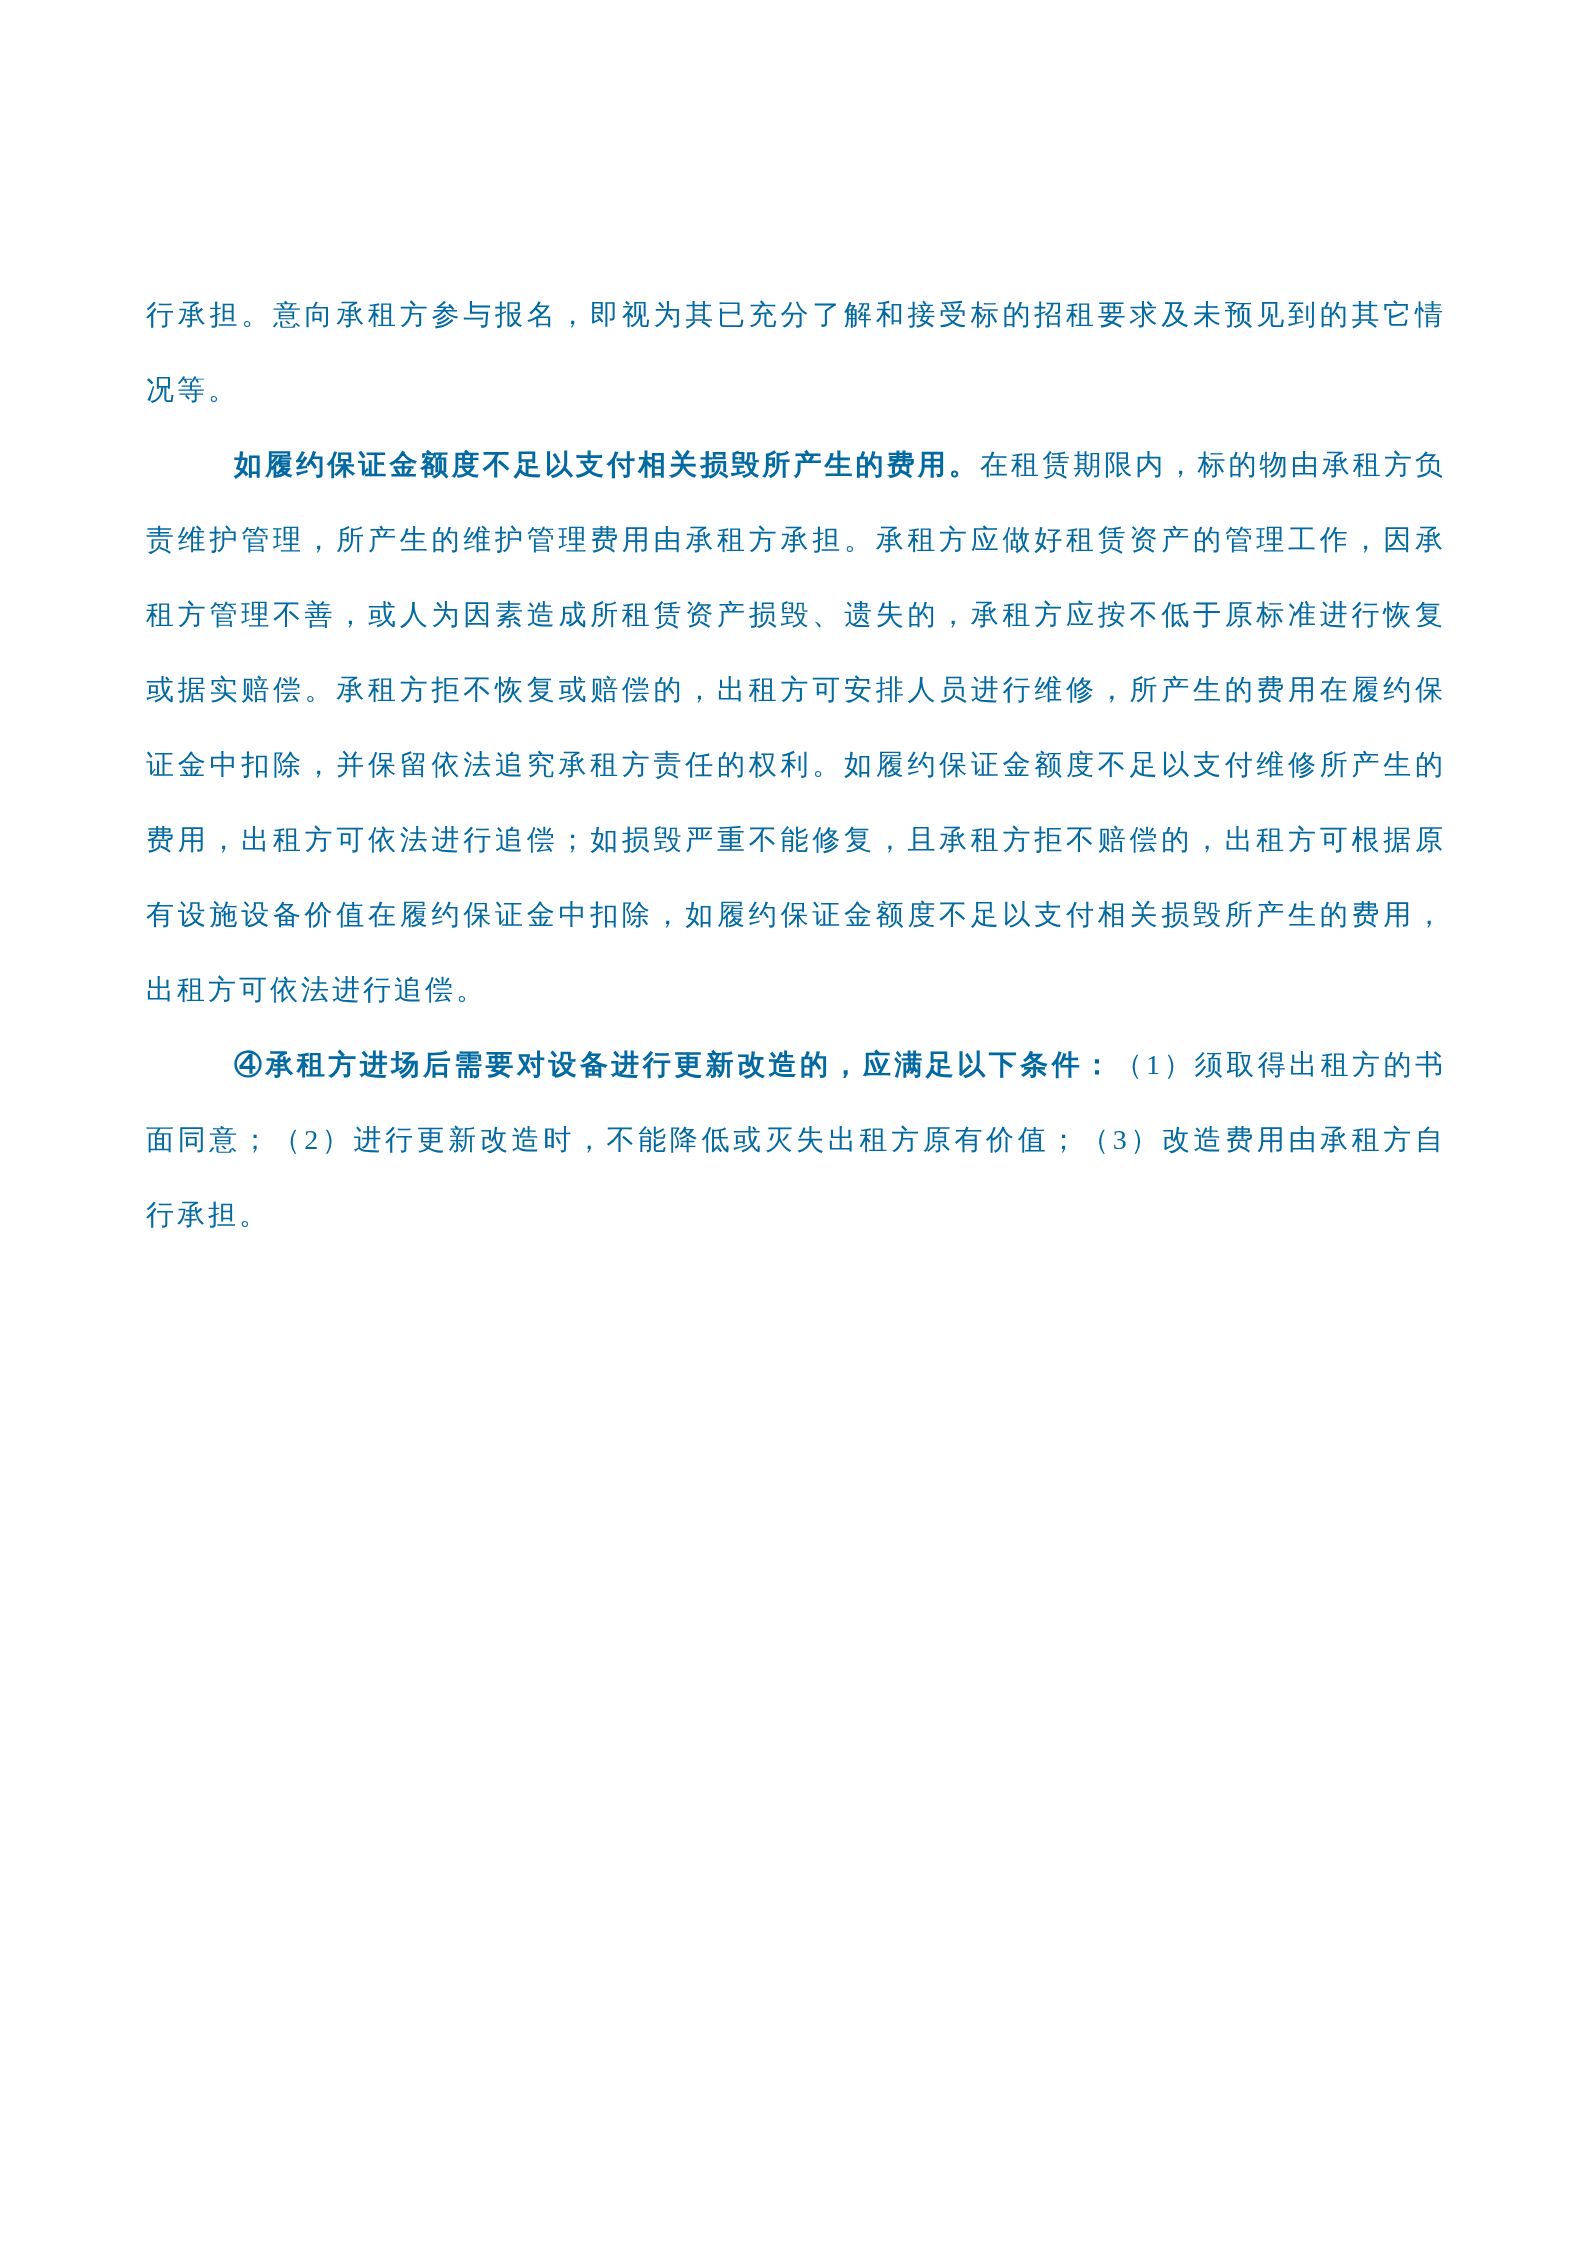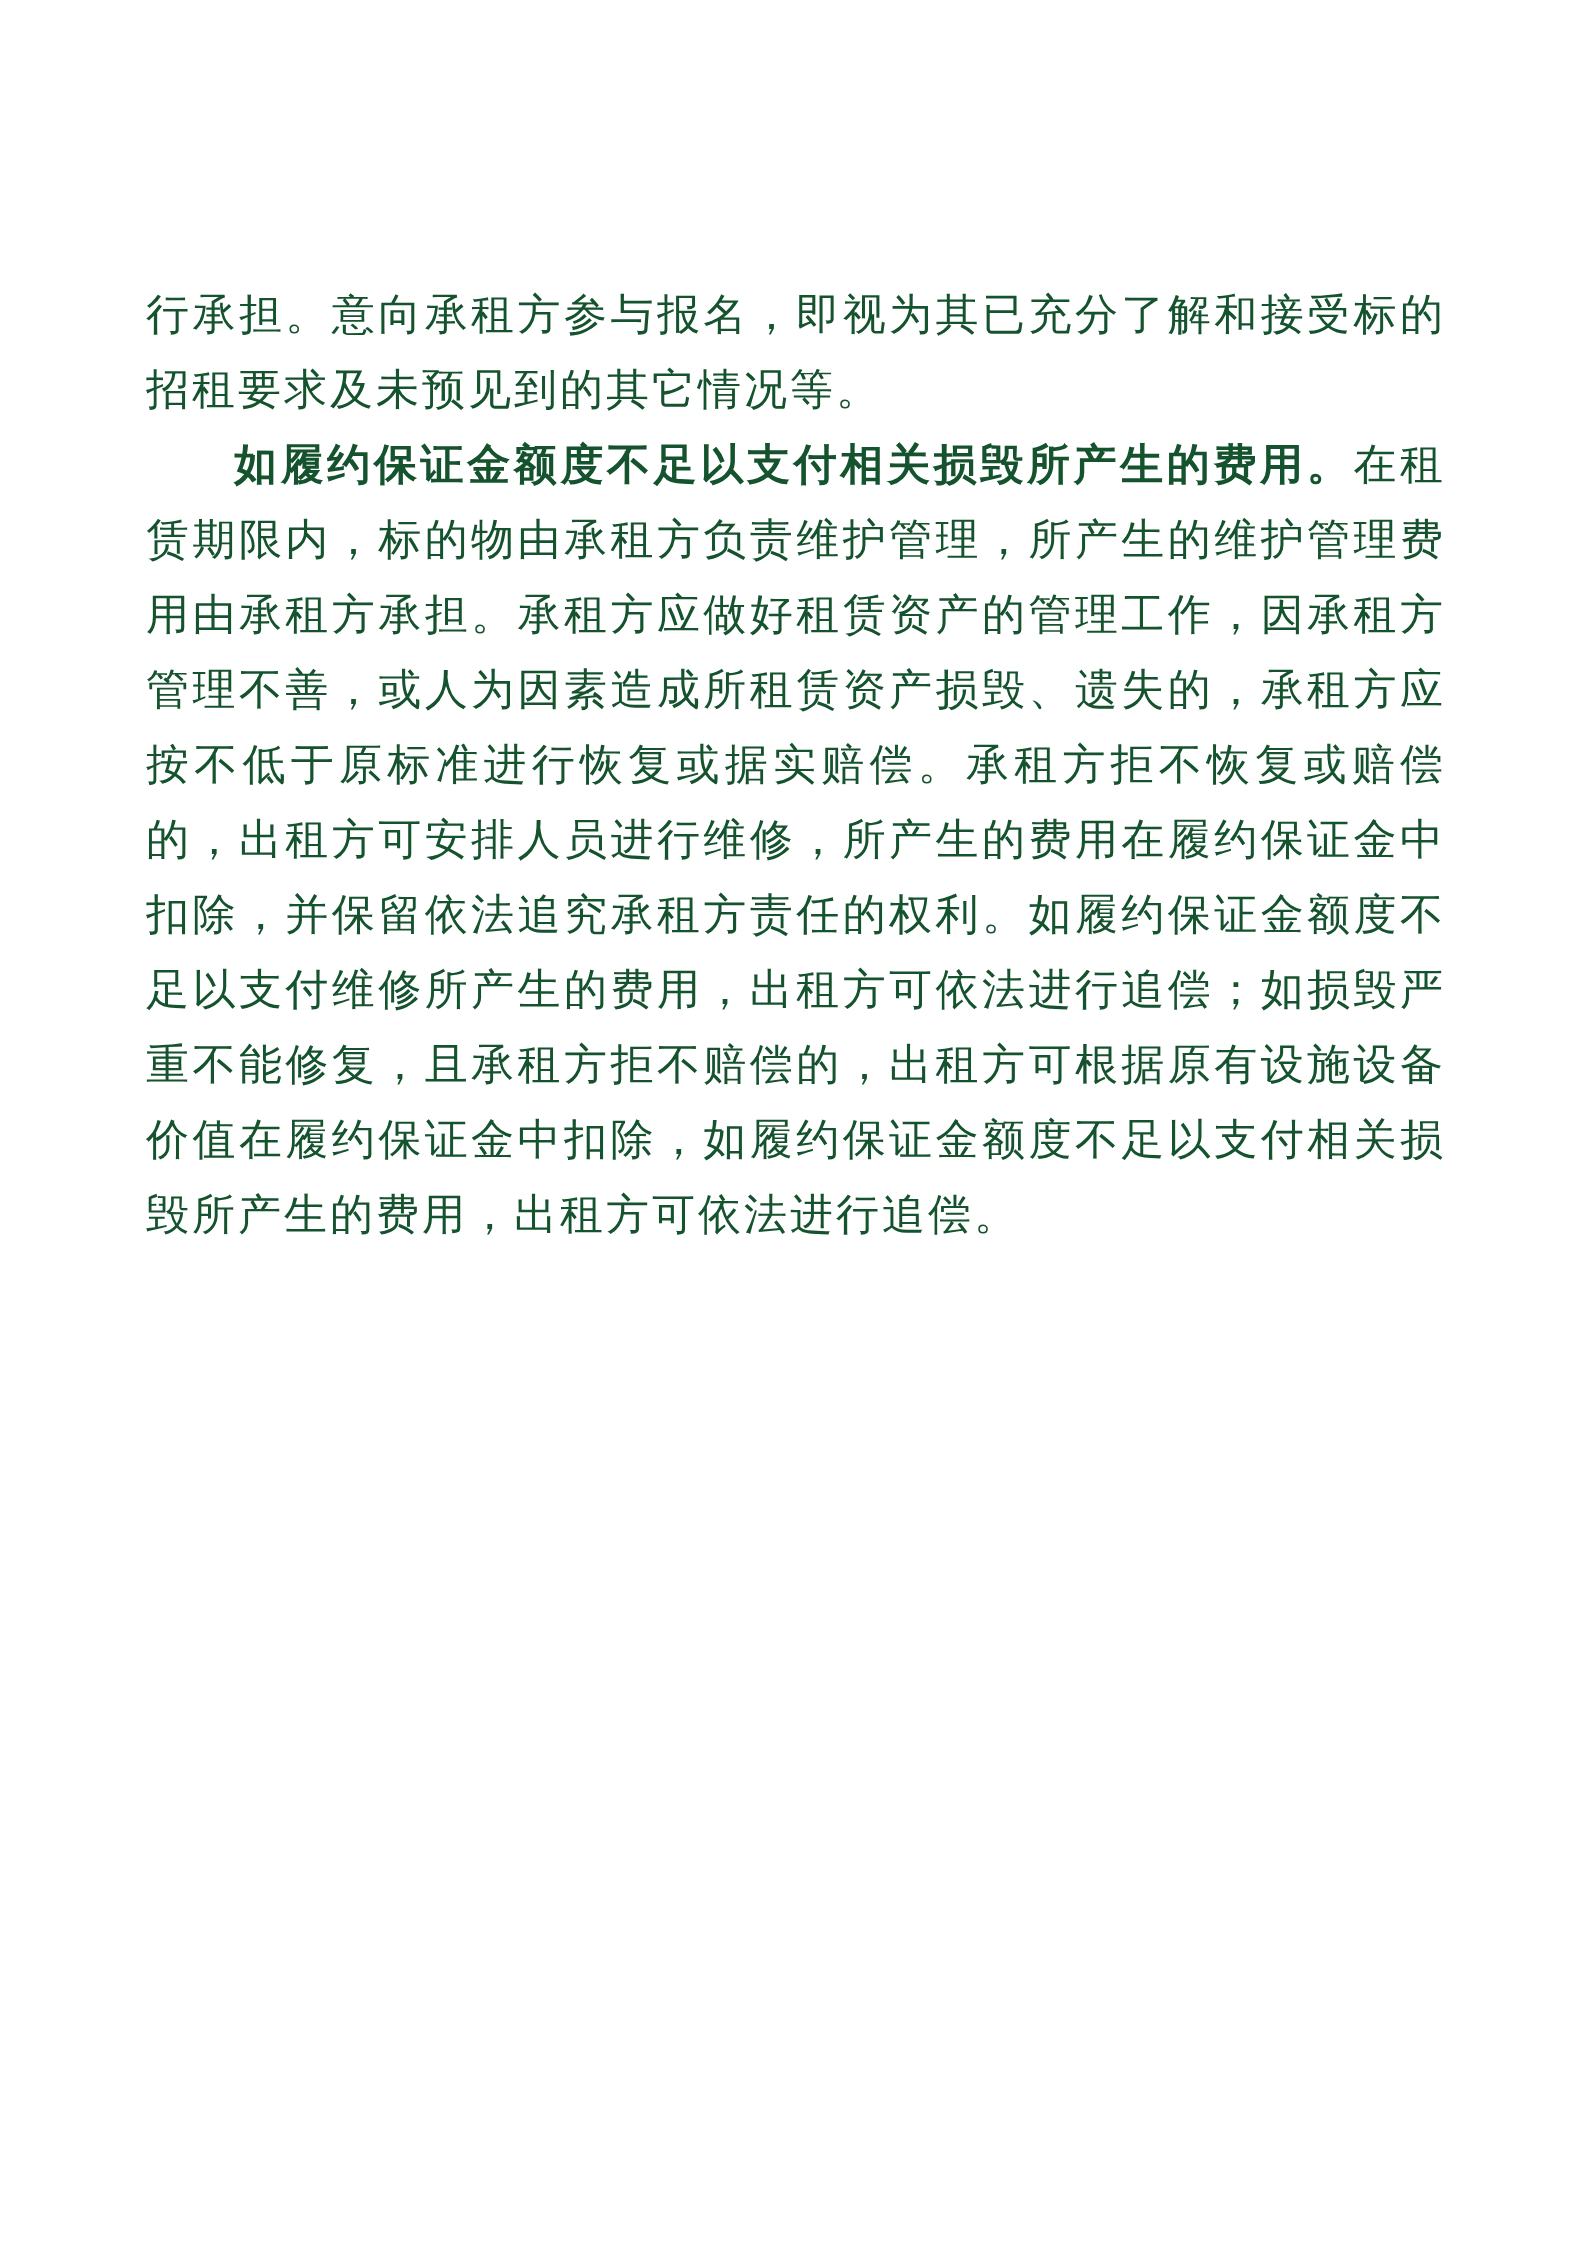--- a/index.html
+++ b/index.html
@@ -12,23 +12,23 @@
     width: 1587px;
     height: 2245px;
     background: #ffffff;
     overflow: hidden;
   }
   .text-block {
     position: absolute;
     left: 146px;
     top: 277px;
     width: 1300px;
-    color: #14532d;
+    color: #0369a1;
     font-family: Liberation Serif, serif;
-    font-size: 43px;
+    font-size: 28px;
     line-height: 75px;
     letter-spacing: 3px;
     text-align: justify;
     text-justify: inter-ideograph;
   }
   .text-block p {
     margin: 0;
     padding: 0;
   }
   .text-block p.indent {
@@ -41,14 +41,15 @@
     font-weight: bold;
   }
 </style>
 </head>
 <body>
 
 <div class="page">
   <div class="text-block">
     <p><span class="run">行承担。意向承租方参与报名，即视为其已充分了解和接受标的招租要求及未预见到的其它情况等。</span></p>
     <p class="indent"><span class="run bold">如履约保证金额度不足以支付相关损毁所产生的费用。</span><span class="run">在租赁期限内，标的物由承租方负责维护管理，所产生的维护管理费用由承租方承担。承租方应做好租赁资产的管理工作，因承租方管理不善，或人为因素造成所租赁资产损毁、遗失的，承租方应按不低于原标准进行恢复或据实赔偿。承租方拒不恢复或赔偿的，出租方可安排人员进行维修，所产生的费用在履约保证金中扣除，并保留依法追究承租方责任的权利。如履约保证金额度不足以支付维修所产生的费用，出租方可依法进行追偿；如损毁严重不能修复，且承租方拒不赔偿的，出租方可根据原有设施设备价值在履约保证金中扣除，如履约保证金额度不足以支付相关损毁所产生的费用，出租方可依法进行追偿。</span></p>
+    <p class="indent"><span class="run bold">④承租方进场后需要对设备进行更新改造的，应满足以下条件：</span><span class="run">（1）须取得出租方的书面同意；（2）进行更新改造时，不能降低或灭失出租方原有价值；（3）改造费用由承租方自行承担。</span></p>
   </div>
 </div>
 
 </body></html>

